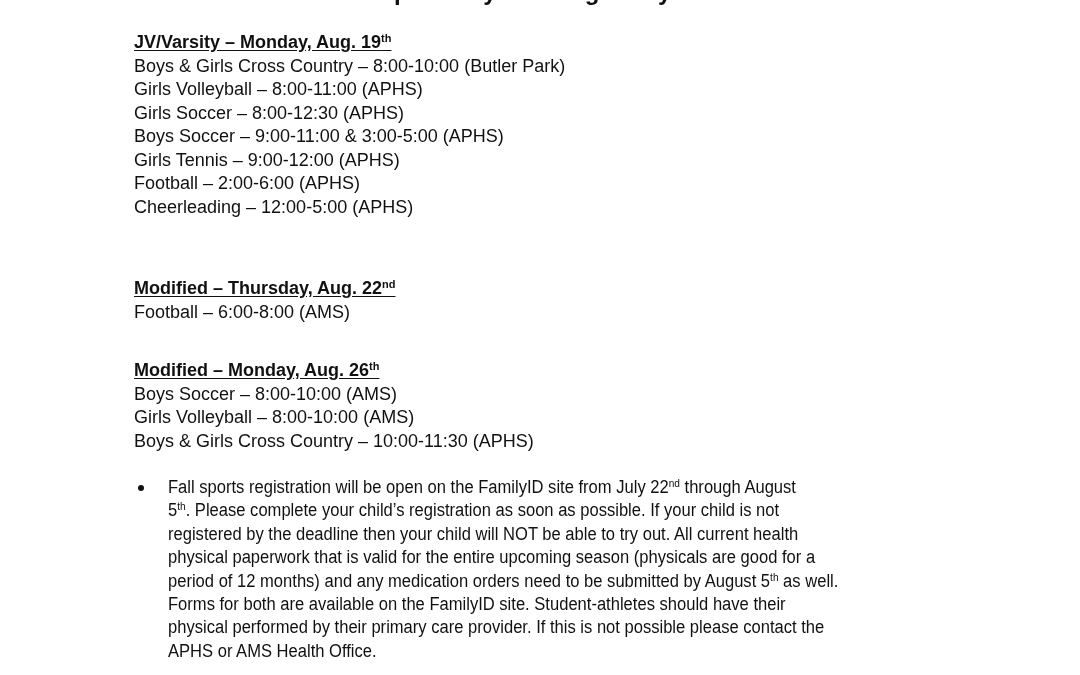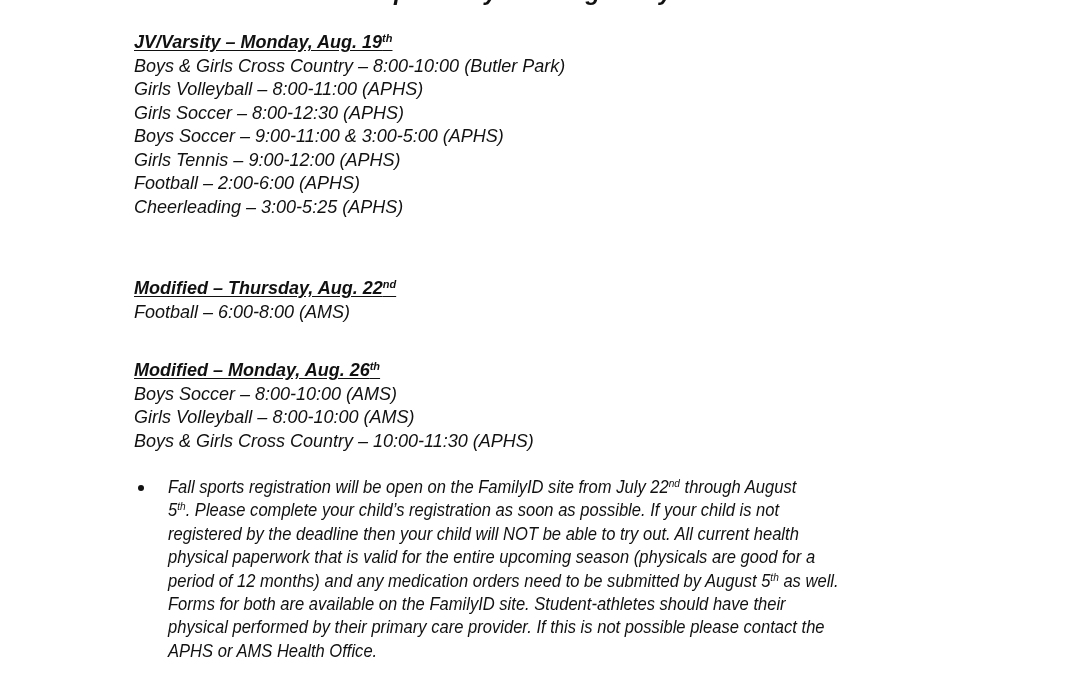--- a/index.html
+++ b/index.html
@@ -1,18 +1,18 @@
 <!DOCTYPE html>
 <html><head>
 <meta charset="utf-8">
 <style>
   html, body { margin: 0; padding: 0; background: #ffffff; }
   body { width: 1080px; height: 675px; overflow: hidden; position: relative;
          font-family: "Liberation Sans", sans-serif; color: #111; }
-  .page { position: absolute; left: 0; top: 0; width: 1080px; height: 675px; font-style: italic; }
+  .page { position: absolute; left: 0; top: 0; width: 1080px; height: 675px; }
   .cut-title { position: absolute; left: 330px; top: -22px; font-size: 24px; font-weight: bold;
                white-space: nowrap; color: #111; }
   .section { position: absolute; left: 134px; }
   .sec-head { font-size: 18px; font-weight: bold; text-decoration: underline; text-underline-offset: 2px;
               line-height: 23.5px; margin: 0; white-space: nowrap; }
   .sec-head sup { font-size: 11px; vertical-align: 6px; line-height: 0; }
   .entry { font-size: 18px; line-height: 23.5px; white-space: nowrap; margin: 0; }
   .bullet-block { position: absolute; left: 134px; top: 476px; width: 880px; }
   .bullet-dot { position: absolute; left: 4px; top: 9px; width: 6px; height: 6px; border-radius: 50%; background: #111; }
   .bullet-text { position: absolute; left: 34px; top: 0; width: 850px; font-size: 18px; line-height: 23.4px;
@@ -28,21 +28,21 @@
   <div class="cut-title">Fall Sports Tryouts Begin Day</div>
 
   <div class="section" style="top:31px;">
     <p class="sec-head"><span>JV/Varsity – Monday, Aug. 19</span><sup>th</sup></p>
     <p class="entry">Boys &amp; Girls Cross Country – 8:00-10:00 (Butler Park)</p>
     <p class="entry">Girls Volleyball – 8:00-11:00 (APHS)</p>
     <p class="entry">Girls Soccer – 8:00-12:30 (APHS)</p>
     <p class="entry">Boys Soccer – 9:00-11:00 &amp; 3:00-5:00 (APHS)</p>
     <p class="entry">Girls Tennis – 9:00-12:00 (APHS)</p>
     <p class="entry">Football – 2:00-6:00 (APHS)</p>
-    <p class="entry">Cheerleading – 3:00-5:25 (APHS)</p>
+    <p class="entry">Cheerleading – 12:00-5:00 (APHS)</p>
   </div>
 
   <div class="section" style="top:265px;margin-top:12px;">
     <p class="sec-head"><span>Modified – Thursday, Aug. 22</span><sup>nd</sup></p>
     <p class="entry">Football – 6:00-8:00 (AMS)</p>
   </div>
 
   <div class="section" style="top:335px;margin-top:24px;">
     <p class="sec-head"><span>Modified – Monday, Aug. 26</span><sup>th</sup></p>
     <p class="entry">Boys Soccer – 8:00-10:00 (AMS)</p>

